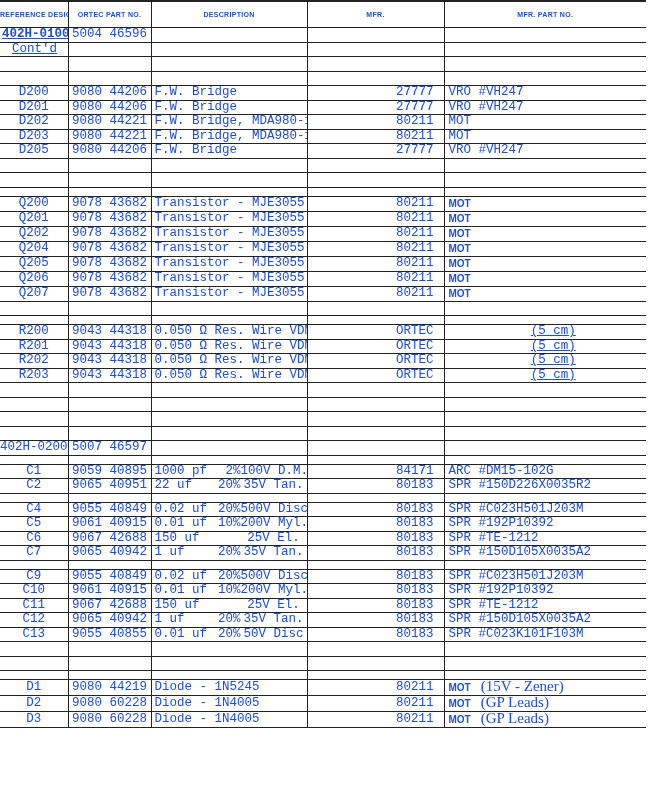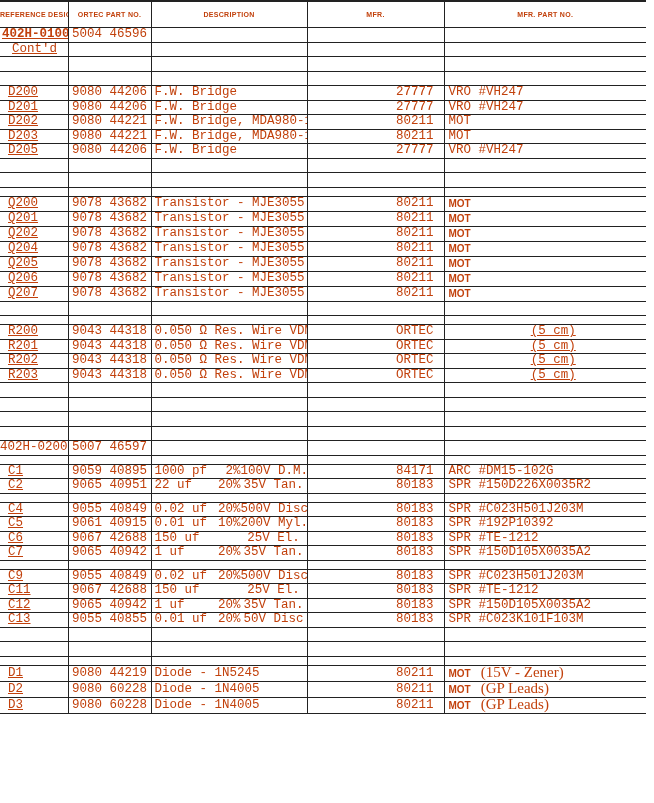--- a/index.html
+++ b/index.html
@@ -1,20 +1,20 @@
 <!DOCTYPE html>
 <html><head>
 <meta charset="utf-8">
 <style>
   html, body { margin: 0; padding: 0; background: #ffffff; }
   body { width: 654px; height: 803px; overflow: hidden; position: relative; }
   .sheet {
     position: absolute; left: 0; top: 0; width: 646px;
     font-family: "Liberation Mono", "DejaVu Sans Mono", monospace;
-    color: #c2410c;
+    color: #1d4ed8;
   }
   table { border-collapse: collapse; table-layout: fixed; width: 646px; }
   col.c1 { width: 68px; }
   col.c2 { width: 83px; }
   col.c3 { width: 156px; }
   col.c4 { width: 137px; }
   col.c5 { width: 202px; }
   td, th {
     border-bottom: 1.5px solid #222;
     border-right: 1.5px solid #222;
@@ -28,21 +28,21 @@
   th {
     font-family: "Liberation Sans", "DejaVu Sans", sans-serif;
     font-size: 7px; font-weight: bold; letter-spacing: 0.3px;
     text-align: center; height: 25px; padding: 0;
     border-top: 2px solid #222;
   }
   th.ref { line-height: 9px; }
   tr.data td { height: 13.5px; }
   tr.gap td { height: 13.5px; }
   tr.gap-s td { height: 8px; }
-  td.ref { text-align: left; padding-left: 8px; text-decoration: underline; }
+  td.ref { text-align: center; padding-left: 0; }
   td.ref-left { text-align: left; padding-left: 2px; }
   td.part { text-align: center; padding-left: 0; }
   td.mfr { text-align: right; padding-right: 10px; padding-left: 0; }
   td.mfrp { padding-left: 4px; }
   td.mfrp.center { text-align: center; padding-left: 16px; text-decoration: underline; }
   .bold-sans { font-family: "Liberation Sans", "DejaVu Sans", sans-serif; font-weight: bold; font-size: 10px; }
   .desc-grid { display: flex; }
   .desc-grid .v { width: 58px; }
   .desc-grid .t { width: 28px; text-align: right; }
   .desc-grid .k { width: 66px; text-align: center; }
@@ -387,20 +387,33 @@
             <div class="desc-grid">
               <span class="v">0.02 uf</span>
               <span class="t">20%</span>
               <span class="k">500V Disc</span>
             </div>
           </td>
           <td class="mfr">80183</td>
           <td class="mfrp">SPR #C023H501J203M</td>
         </tr>
         <tr class="data">
+          <td class="ref">C10</td>
+          <td class="part">9061 40915</td>
+          <td>
+            <div class="desc-grid">
+              <span class="v">0.01 uf</span>
+              <span class="t">10%</span>
+              <span class="k">200V Myl.</span>
+            </div>
+          </td>
+          <td class="mfr">80183</td>
+          <td class="mfrp">SPR #192P10392</td>
+        </tr>
+        <tr class="data">
           <td class="ref">C11</td>
           <td class="part">9067 42688</td>
           <td>
             <div class="desc-grid">
               <span class="v">150 uf</span>
               <span class="t"></span>
               <span class="k">25V El.</span>
             </div>
           </td>
           <td class="mfr">80183</td>

